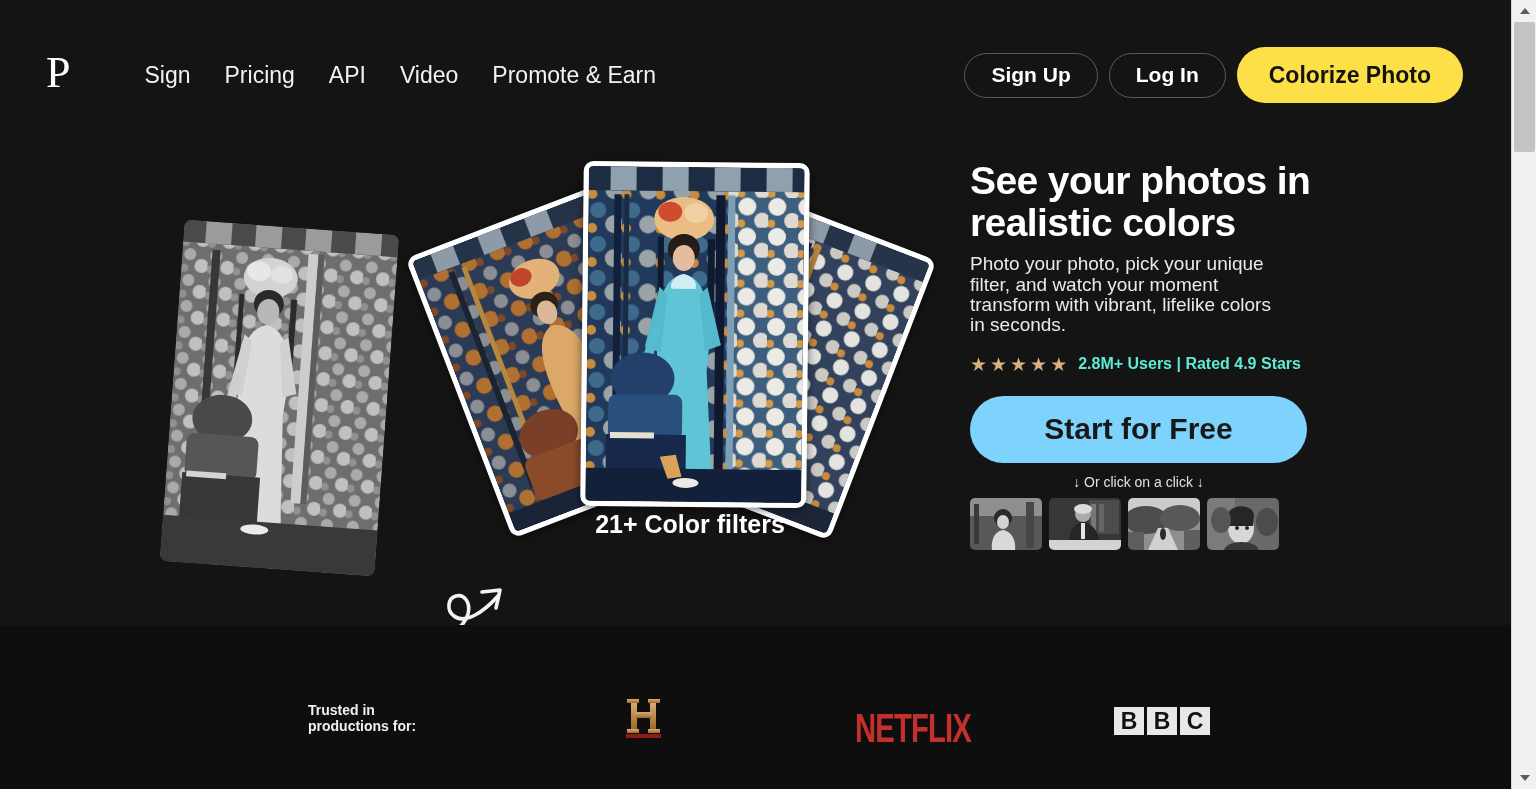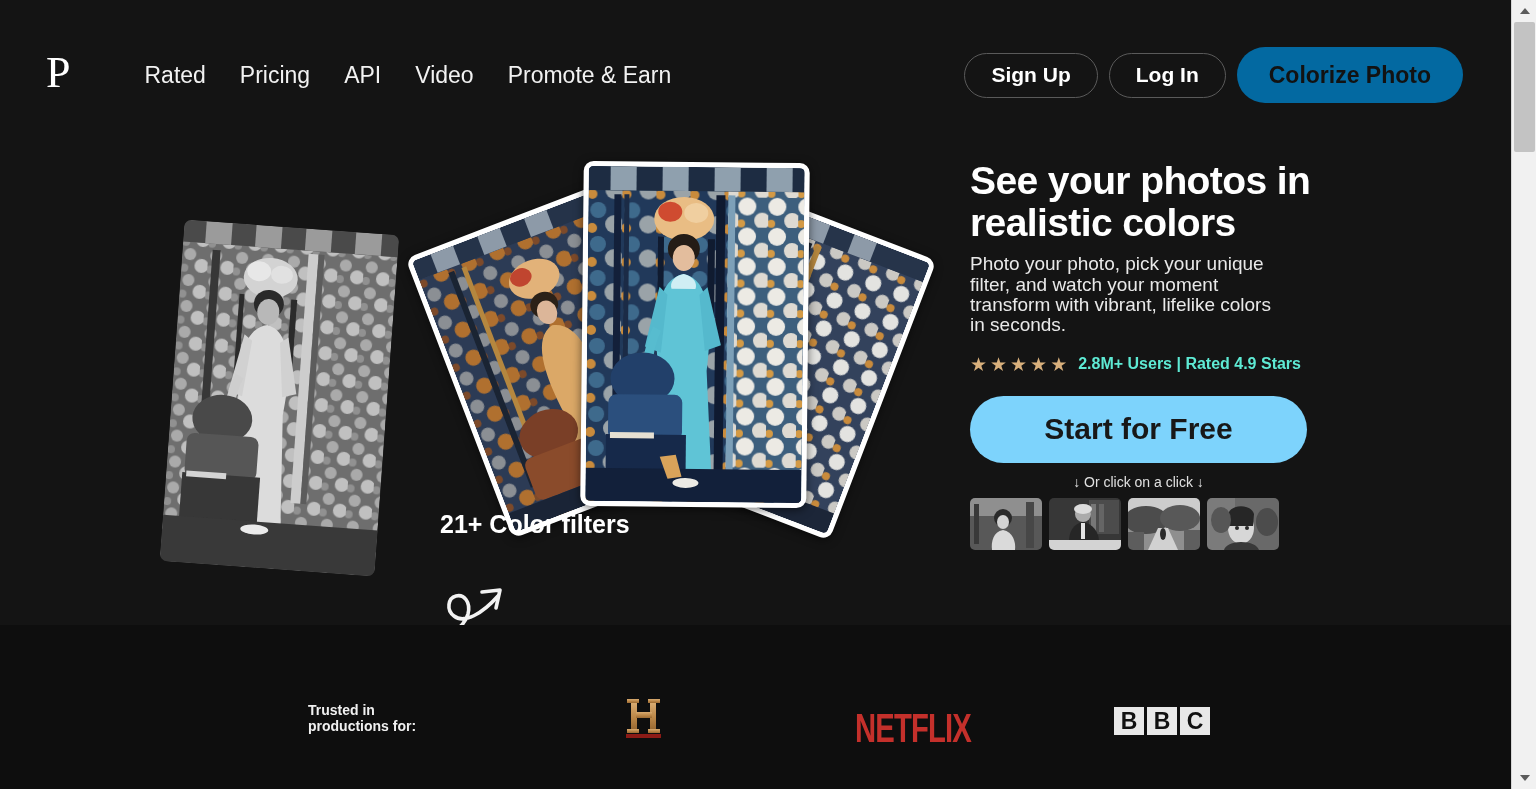--- a/index.html
+++ b/index.html
@@ -29,21 +29,21 @@
     padding: 0 17px; white-space: nowrap;
   }
   .nav a:first-child { padding-left: 0; }
   .header-actions { margin-left: auto; display: flex; align-items: center; gap: 11px; }
   .pill {
     display: inline-flex; align-items: center; justify-content: center;
     height: 45px; border-radius: 999px; font-size: 21px; font-weight: bold;
     white-space: nowrap; cursor: pointer; text-align: center;
   }
   .pill.outline { border: 1px solid #5a5a5a; color: #ffffff; background: transparent; padding: 0 26px; }
-  .pill.solid { background: #0369a1; color: #121212; padding: 0 32px; height: 56px; font-size: 23px; border: none; }
+  .pill.solid { background: #fde047; color: #121212; padding: 0 32px; height: 56px; font-size: 23px; border: none; }
 
   
   .hero { position: absolute; top: 150px; left: 0; right: 0; height: 475px; }
 
   .visual { position: absolute; left: 0; top: 0; width: 955px; height: 475px; }
 
   
   .orig-photo {
     position: absolute; left: 172px; top: 77px; width: 215px; height: 342px;
     transform: rotate(4.2deg); border-radius: 7px; overflow: hidden;
@@ -56,21 +56,21 @@
   .card {
     position: absolute; background: #ffffff; border-radius: 10px;
     padding: 5px; box-shadow: 0 2px 10px rgba(0,0,0,.55);
   }
   .card .inner { width: 100%; height: 100%; border-radius: 5px; overflow: hidden; position: relative; }
   .card-left  { left: 12px;  top: 60px;  width: 215px; height: 300px; transform: rotate(-21deg); }
   .card-right { left: 235px; top: 62px;  width: 215px; height: 300px; transform: rotate(21deg); }
   .card-mid   { left: 142px; top: 12px;  width: 226px; height: 345px; transform: rotate(0.6deg); z-index: 3; }
 
   .caption {
-    position: absolute; left: 0; right: 0; top: 360px; text-align: left;
+    position: absolute; left: 0; right: 0; top: 360px; text-align: center;
     color: #ffffff; font-size: 25px; font-weight: bold;
   }
 
   .curly-arrow { position: absolute; left: 420px; top: 420px; width: 100px; height: 80px; }
 
   
   .copy { position: absolute; left: 970px; top: 10px; width: 400px; }
   .headline {
     color: #ffffff; font-size: 39px; font-weight: bold; line-height: 1.07;
     letter-spacing: -0.6px;
@@ -134,21 +134,21 @@
 </style>
 </head>
 <body>
 
 <div class="page">
 
   <div class="header">
     <div class="logo">P</div>
 
     <nav class="nav">
-      <a>Rated</a>
+      <a>Sign</a>
       <a>Pricing</a>
       <a>API</a>
       <a>Video</a>
       <a>Promote &amp; Earn</a>
     </nav>
 
     <div class="header-actions">
       <button class="pill outline">Sign Up</button>
       <button class="pill outline">Log In</button>
       <button class="pill solid">Colorize Photo</button>

